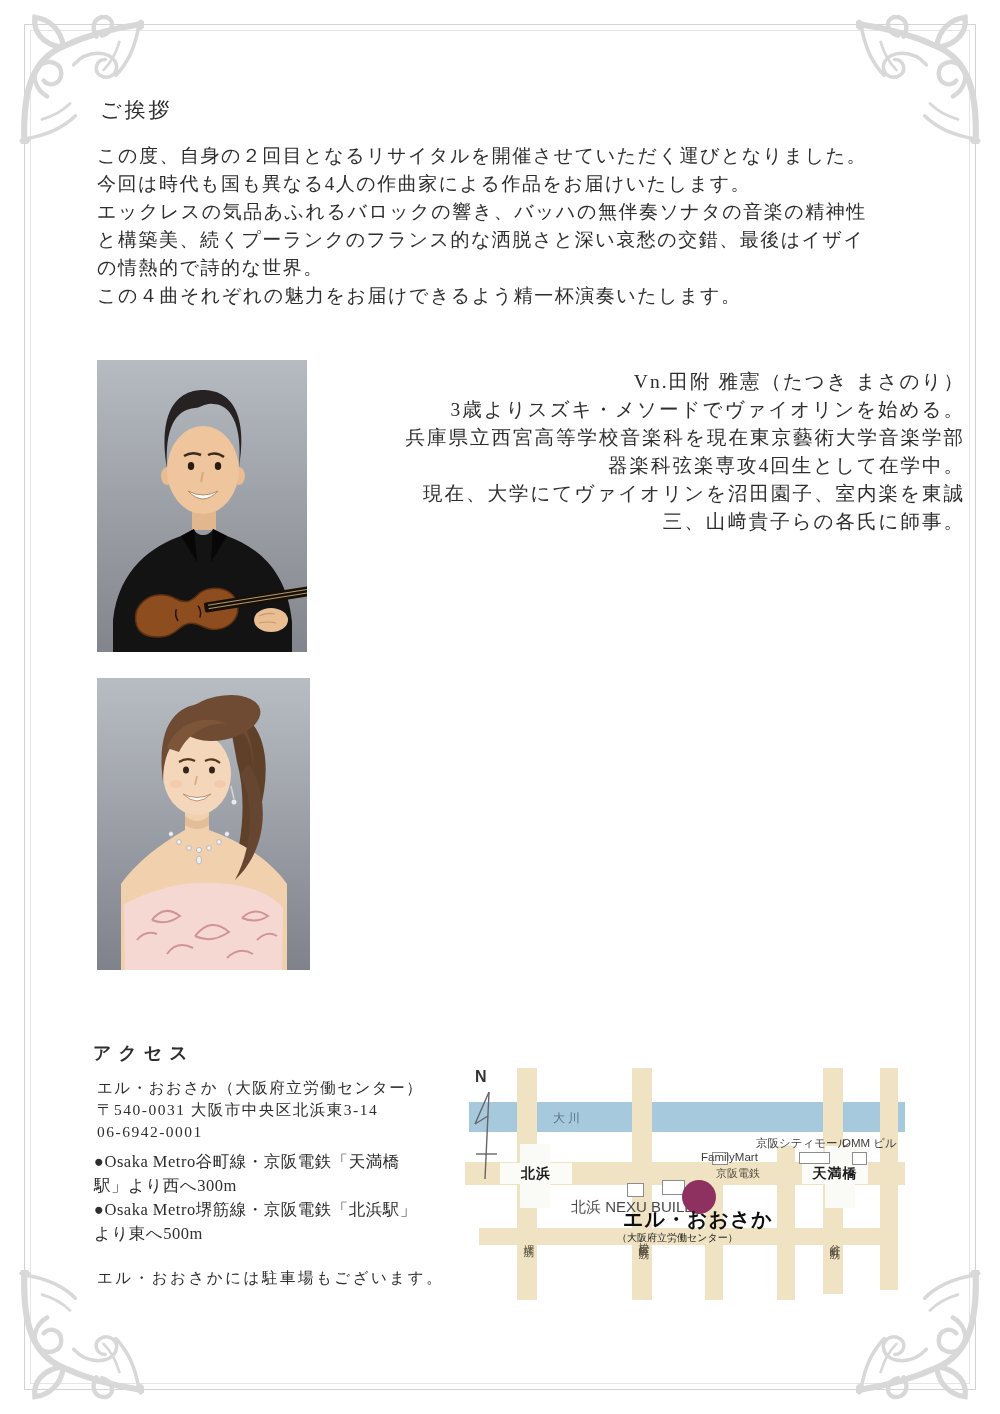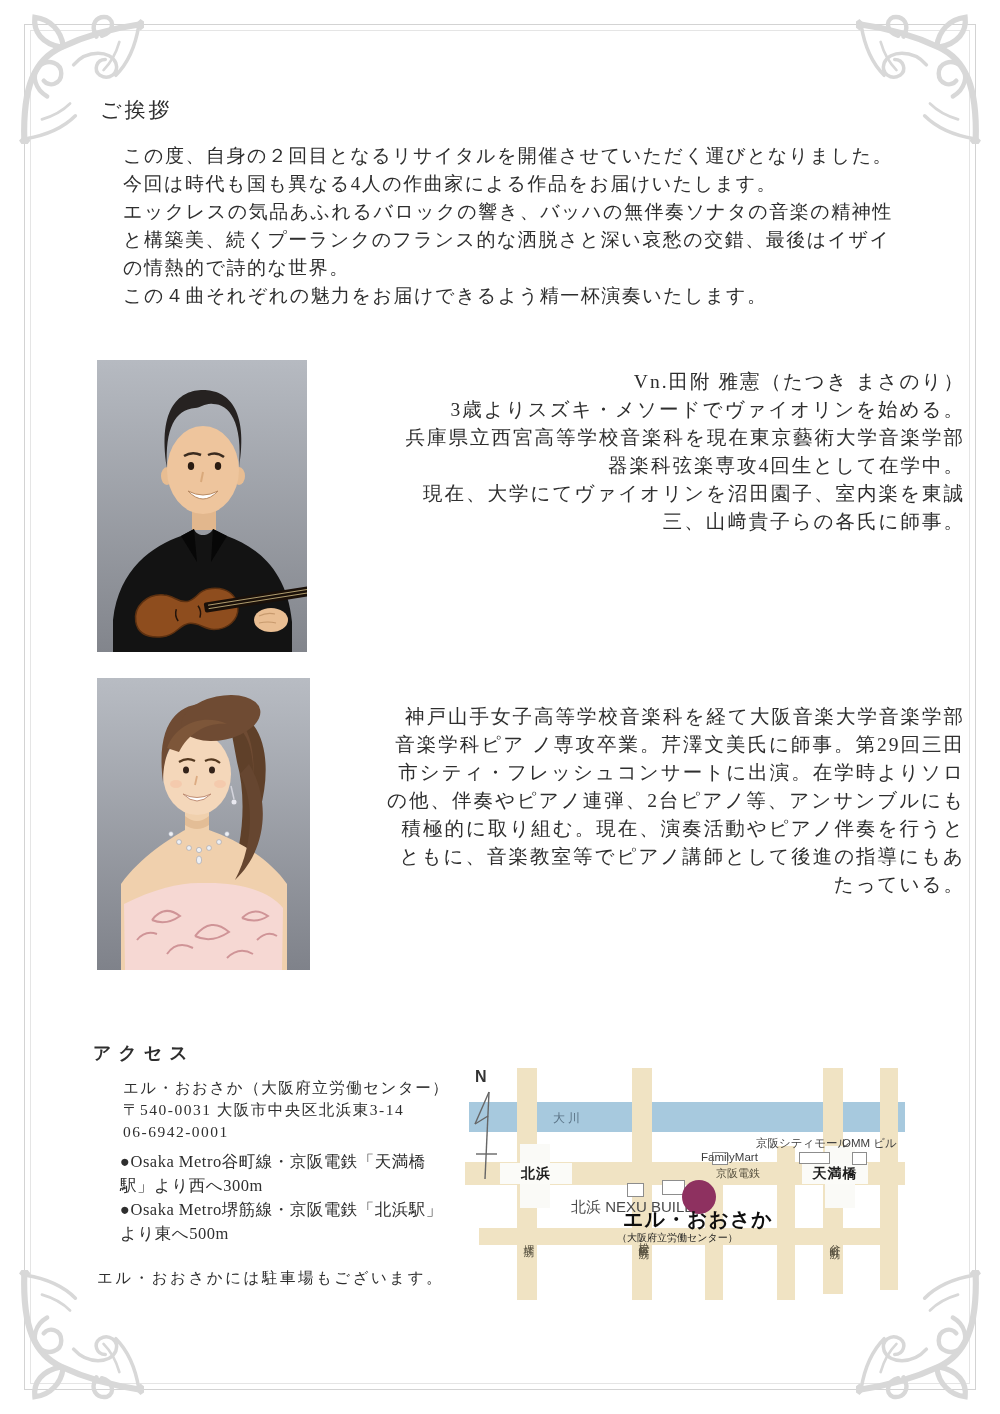--- a/index.html
+++ b/index.html
@@ -2,21 +2,21 @@
 <html><head>
 <meta charset="utf-8">
 <style>
   html,body{margin:0;padding:0;}
   body{
     width:1000px;height:1414px;position:relative;background:#ffffff;
     font-family:"Liberation Serif","DejaVu Serif",serif;color:#2e2e2e;
     overflow:hidden;
   }
   .abs{position:absolute;}
-  .preline{white-space:pre-line;margin-left:26px;}
+  .preline{white-space:pre-line;}
 
   
   .frame-outer{position:absolute;left:24px;top:24px;right:24px;bottom:24px;border:1.5px solid #d3d3d3;}
   .frame-inner{position:absolute;left:30px;top:30px;right:30px;bottom:30px;border:1px solid #e5e5e5;}
   .corner{position:absolute;width:132px;height:132px;}
   .corner.tl{left:12px;top:12px;}
   .corner.tr{right:12px;top:12px;transform:scaleX(-1);}
   .corner.bl{left:12px;bottom:12px;transform:scaleY(-1);}
   .corner.br{right:12px;bottom:12px;transform:scale(-1,-1);}
 
@@ -185,27 +185,20 @@
       <path d="M98 258 q16 -20 34 -4 q-18 12 -34 4"></path>
       <path d="M145 240 q12 -12 26 -2 q-12 8 -26 2"></path>
       <path d="M70 276 q10 -14 26 -6"></path>
       <path d="M130 280 q12 -12 26 -4"></path>
       <path d="M40 262 q8 -10 20 -6"></path>
       <path d="M160 262 q10 -10 20 -4"></path>
     </g>
   </svg>
 </div>
 <div class="abs profile-block pf-block">
-  <div class="preline">神戸山手女子高等学校音楽科を経て大阪音楽大学音楽学部
-音楽学科ピア ノ専攻卒業。芹澤文美氏に師事。第29回三田
-市シティ・フレッシュコンサートに出演。在学時よりソロ
-の他、伴奏やピアノ連弾、2台ピアノ等、アンサンブルにも
-積極的に取り組む。現在、演奏活動やピアノ伴奏を行うと
-ともに、音楽教室等でピアノ講師として後進の指導にもあ
-たっている。</div>
 </div>
 
 <h2 class="abs access-h">アクセス</h2>
 <div class="abs venue-info preline">エル・おおさか（大阪府立労働センター）
 〒540-0031 大阪市中央区北浜東3-14
 06-6942-0001</div>
 <div class="abs routes preline">●Osaka Metro谷町線・京阪電鉄「天満橋
 駅」より西へ300m
 ●Osaka Metro堺筋線・京阪電鉄「北浜駅」
 より東へ500m</div>

